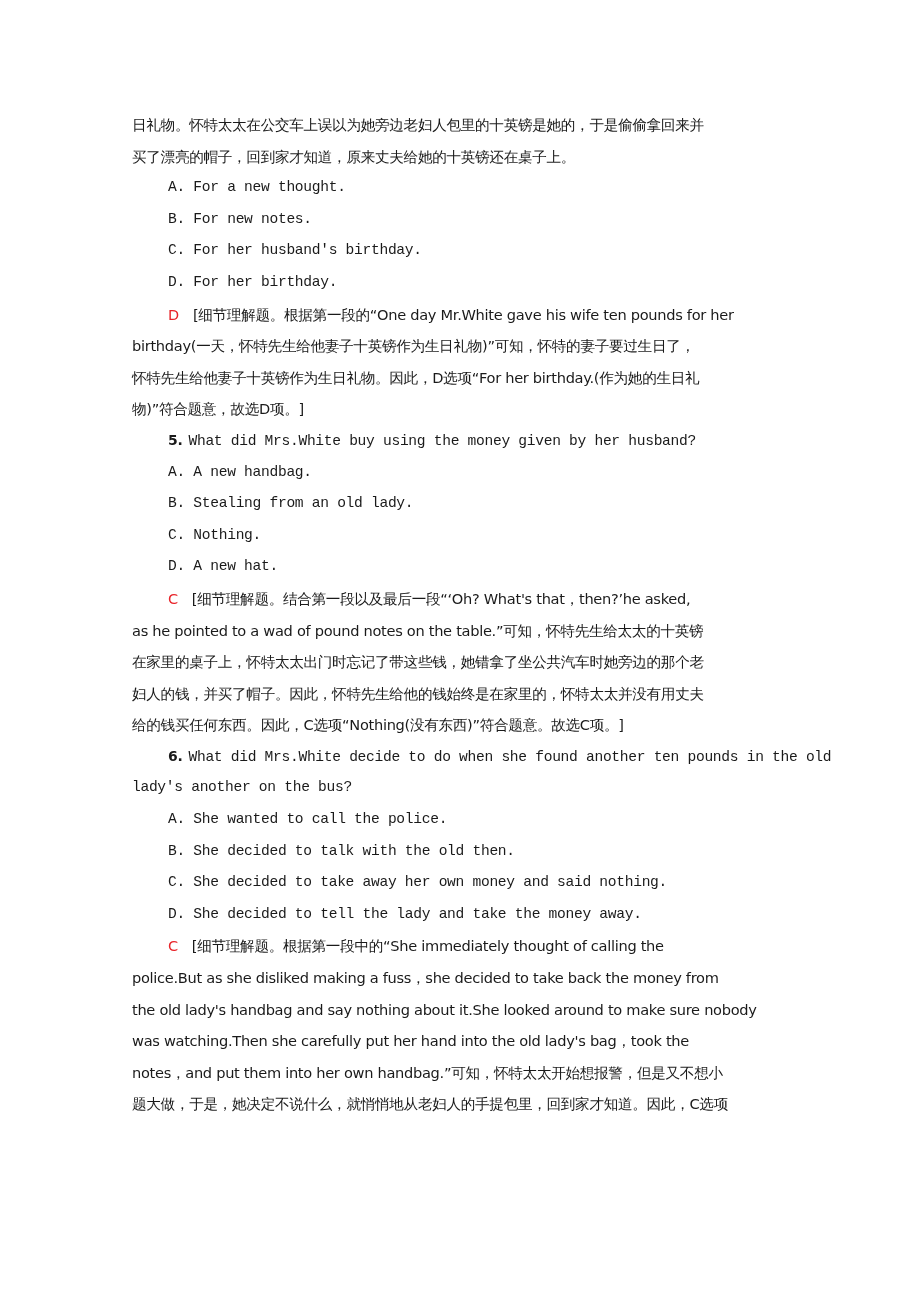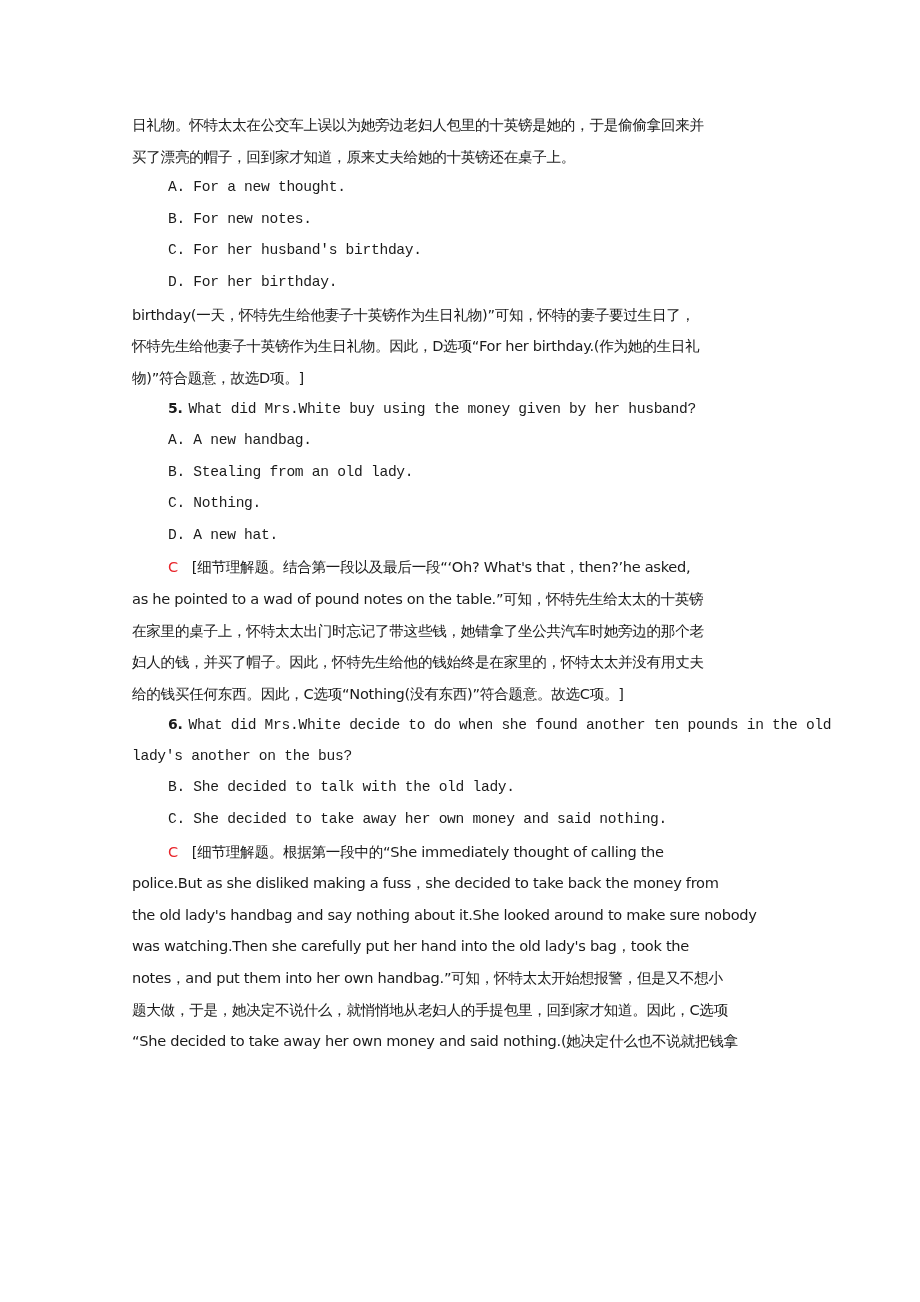--- a/index.html
+++ b/index.html
@@ -53,20 +53,23 @@
 
 <div class="page">
 
   <div class="line cjk">日礼物。怀特太太在公交车上误以为她旁边老妇人包里的十英镑是她的，于是偷偷拿回来并</div>
   <div class="line cjk">买了漂亮的帽子，回到家才知道，原来丈夫给她的十英镑还在桌子上。</div>
 
   <div class="line indent">A. For a new thought.</div>
   <div class="line indent">B. For new notes.</div>
   <div class="line indent">C. For her husband's birthday.</div>
   <div class="line indent">D. For her birthday.</div>
+  <div class="line indent cjk">
+    <span class="ans">D</span><span>[细节理解题。根据第一段的“One day Mr.White gave his wife ten pounds for her</span>
+  </div>
   <div class="line cjk">birthday(一天，怀特先生给他妻子十英镑作为生日礼物)”可知，怀特的妻子要过生日了，</div>
   <div class="line cjk">怀特先生给他妻子十英镑作为生日礼物。因此，D选项“For her birthday.(作为她的生日礼</div>
   <div class="line cjk">物)”符合题意，故选D项。]</div>
 
   <div class="line indent">
     <span class="qnum">5.</span><span>What did Mrs.White buy using the money given by her husband?</span>
   </div>
   <div class="line indent">A. A new handbag.</div>
   <div class="line indent">B. Stealing from an old lady.</div>
   <div class="line indent">C. Nothing.</div>
@@ -76,25 +79,26 @@
   </div>
   <div class="line cjk">as he pointed to a wad of pound notes on the table.”可知，怀特先生给太太的十英镑</div>
   <div class="line cjk">在家里的桌子上，怀特太太出门时忘记了带这些钱，她错拿了坐公共汽车时她旁边的那个老</div>
   <div class="line cjk">妇人的钱，并买了帽子。因此，怀特先生给他的钱始终是在家里的，怀特太太并没有用丈夫</div>
   <div class="line cjk">给的钱买任何东西。因此，C选项“Nothing(没有东西)”符合题意。故选C项。]</div>
 
   <div class="line indent">
     <span class="qnum">6.</span><span>What did Mrs.White decide to do when she found another ten pounds in the old</span>
   </div>
   <div class="line">lady's another on the bus?</div>
-  <div class="line indent">B. She decided to talk with the old lady.</div>
+  <div class="line indent">A. She wanted to call the police.</div>
+  <div class="line indent">B. She decided to talk with the old then.</div>
   <div class="line indent">C. She decided to take away her own money and said nothing.</div>
+  <div class="line indent">D. She decided to tell the lady and take the money away.</div>
   <div class="line indent cjk">
     <span class="ans">C</span><span>[细节理解题。根据第一段中的“She immediately thought of calling the</span>
   </div>
   <div class="line cjk">police.But as she disliked making a fuss，she decided to take back the money from</div>
   <div class="line cjk">the old lady's handbag and say nothing about it.She looked around to make sure nobody</div>
   <div class="line cjk">was watching.Then she carefully put her hand into the old lady's bag，took the</div>
   <div class="line cjk">notes，and put them into her own handbag.”可知，怀特太太开始想报警，但是又不想小</div>
   <div class="line cjk">题大做，于是，她决定不说什么，就悄悄地从老妇人的手提包里，回到家才知道。因此，C选项</div>
-  <div class="line cjk">“She decided to take away her own money and said nothing.(她决定什么也不说就把钱拿</div>
 
 </div>
 
 </body></html>

